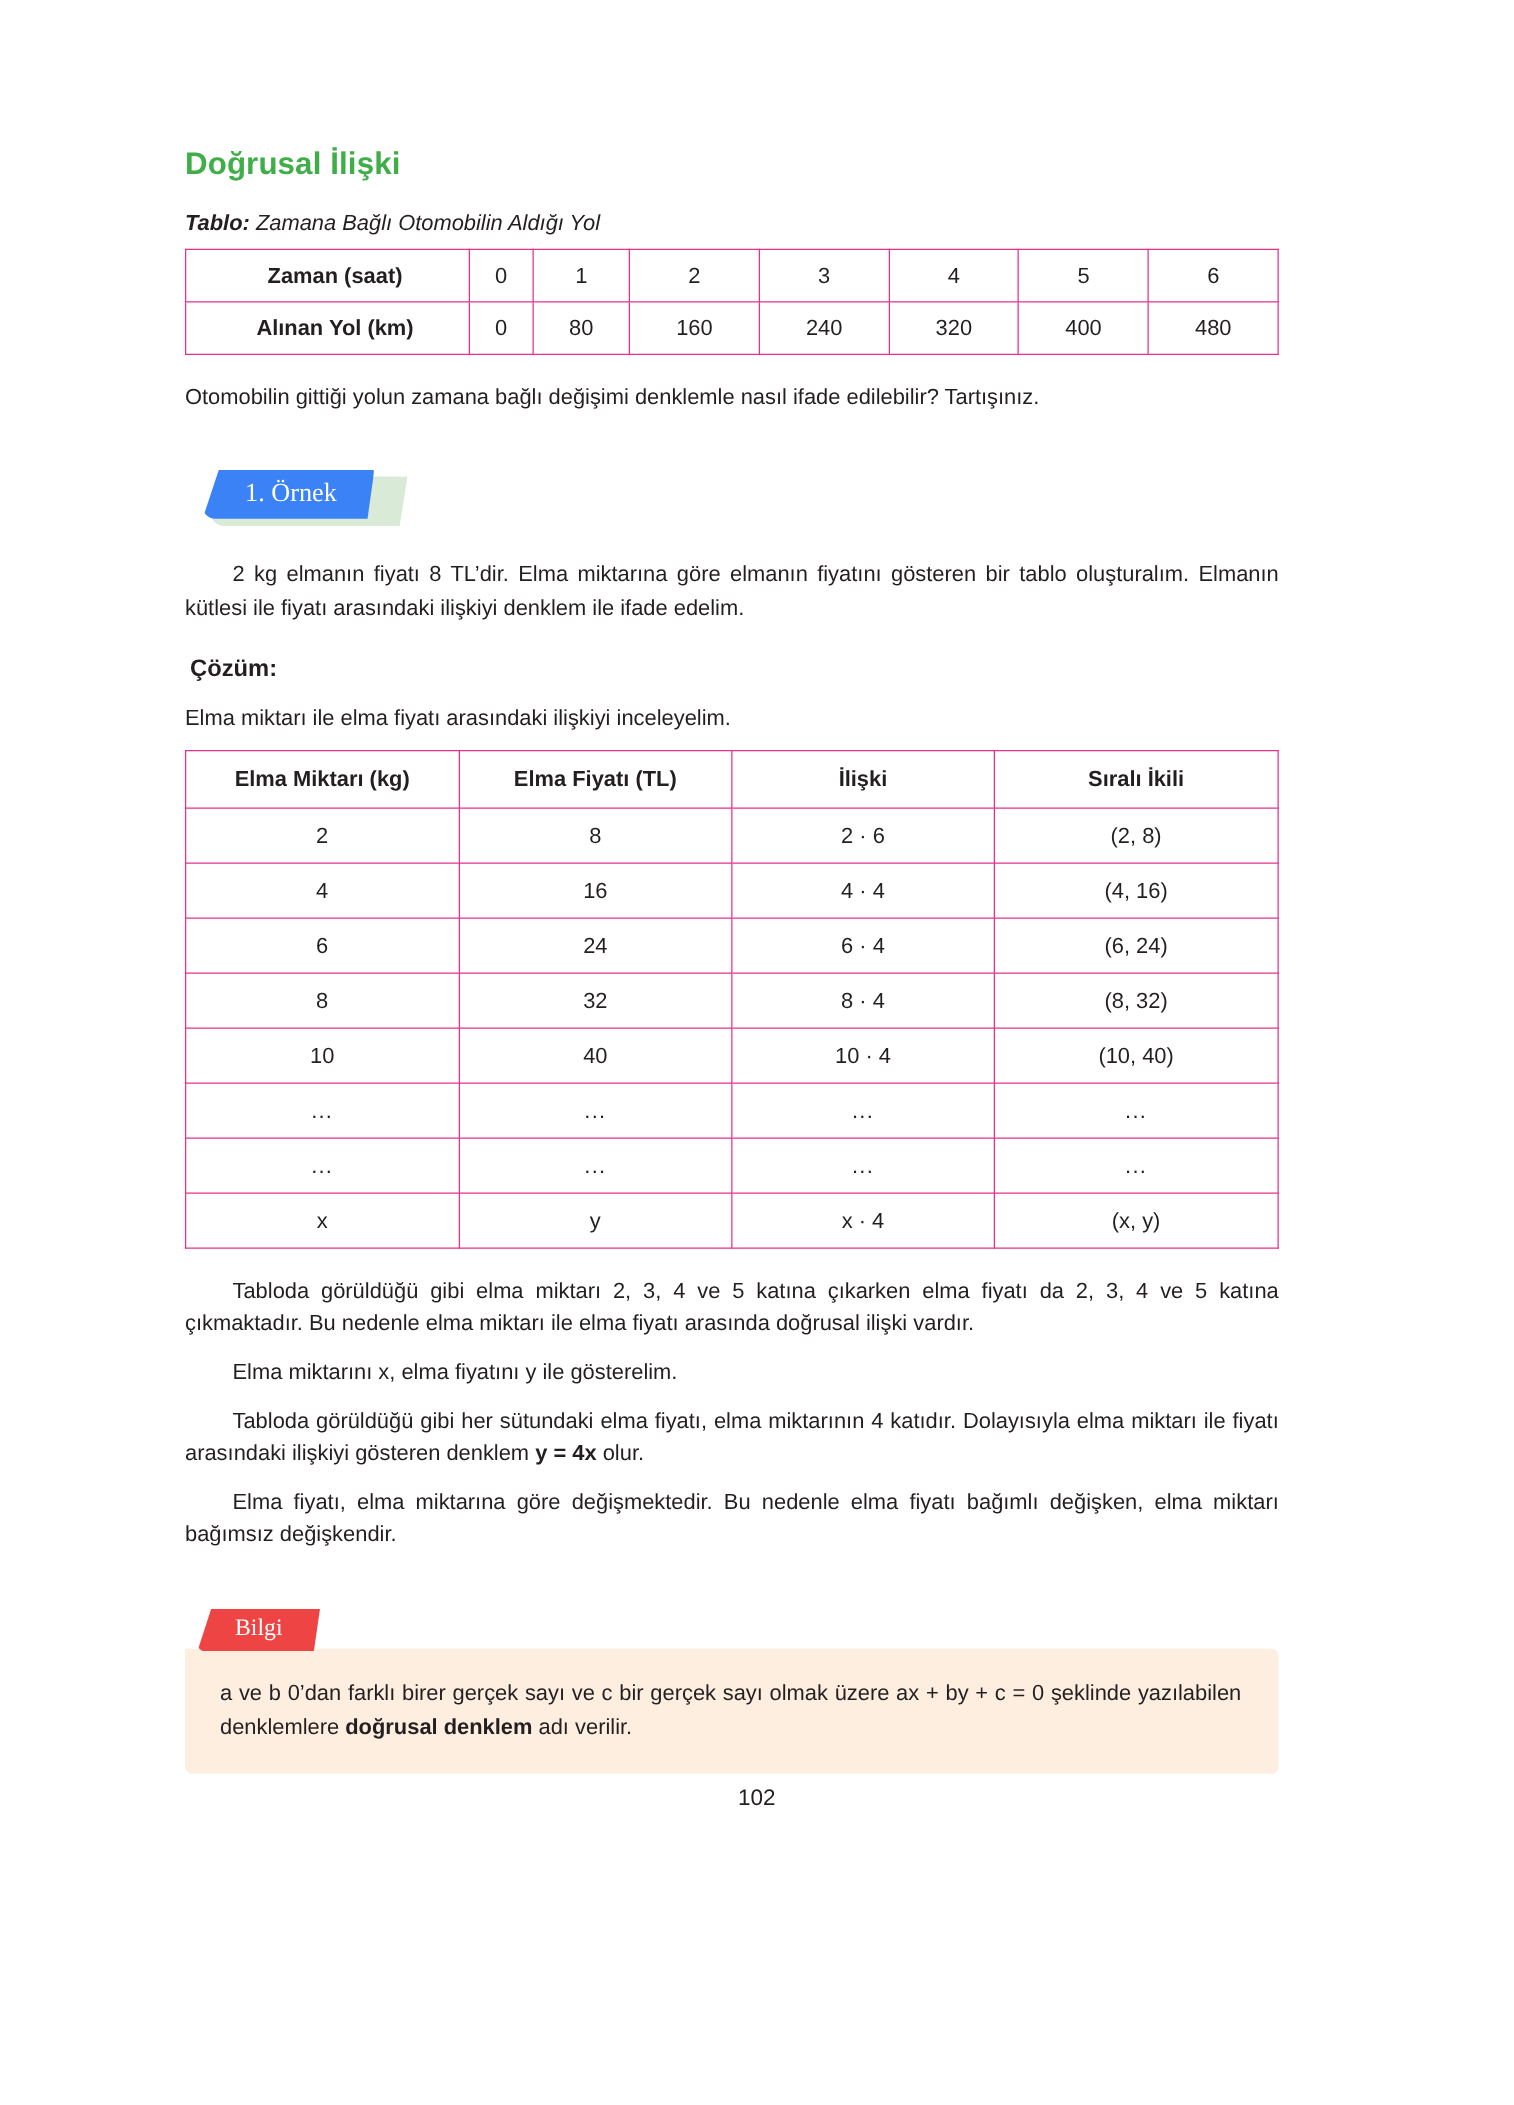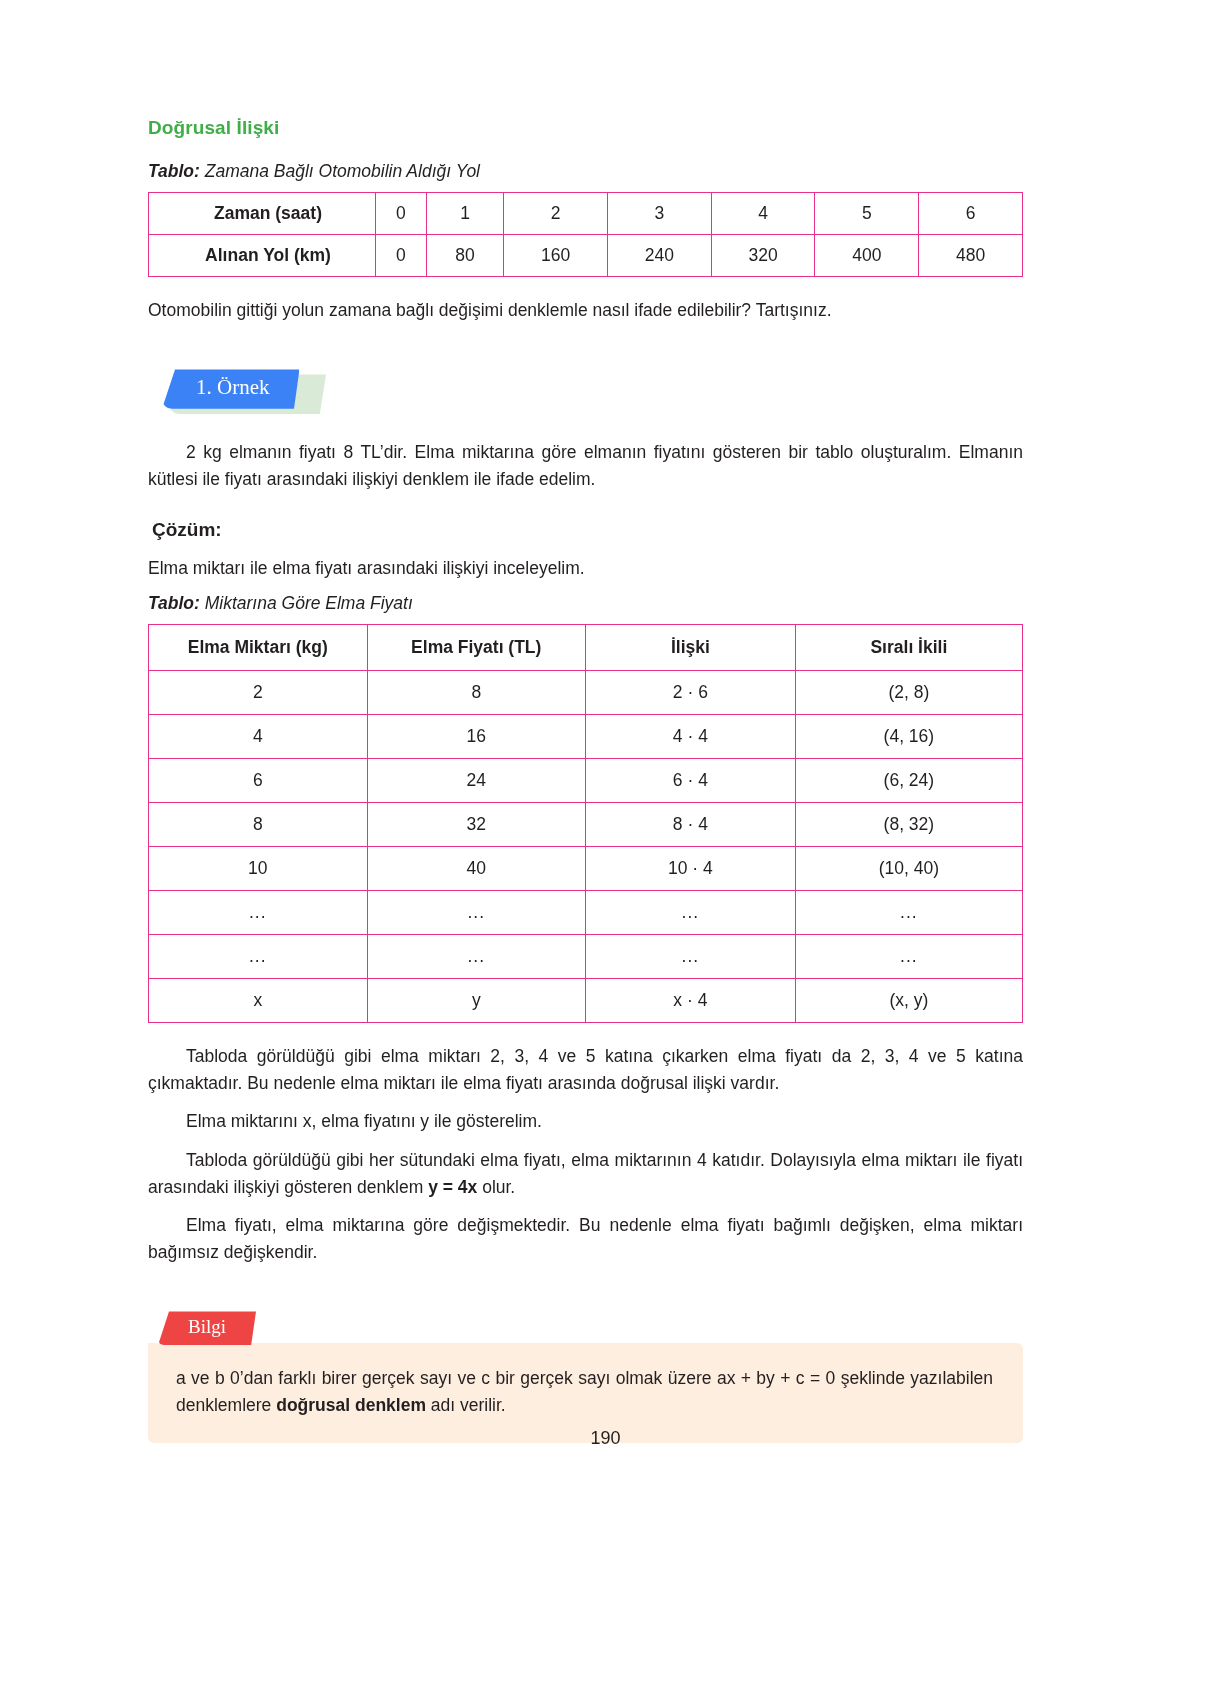--- a/index.html
+++ b/index.html
@@ -24,21 +24,21 @@
   .content {
     position: absolute;
     left: 148px;
     top: 118px;
     width: 875px;
   }
 
   
   .section-title {
     color: #3fae49;
-    font-size: 19px;
+    font-size: 25px;
     font-weight: bold;
     letter-spacing: 0.1px;
     margin: 0 0 22px 0;
     line-height: 1.1;
   }
 
   
   .para {
     font-size: 17.5px;
     line-height: 1.52;
@@ -222,21 +222,20 @@
       <span class="ornek-shadow"></span>
       <span class="ornek-badge">1. Örnek</span>
     </div>
 
     <p class="para indent">2 kg elmanın fiyatı 8 TL’dir. Elma miktarına göre elmanın fiyatını gösteren bir tablo oluşturalım. Elmanın kütlesi ile fiyatı arasındaki ilişkiyi denklem ile ifade edelim.</p>
 
     <p class="cozum">Çözüm:</p>
 
     <p class="para nojust">Elma miktarı ile elma fiyatı arasındaki ilişkiyi inceleyelim.</p>
 
-    <p class="tablo-caption"><b>Tablo:</b><span> Miktarına Göre Elma Fiyatı</span></p>
 
     <table class="data" id="table-elma">
       <thead>
         <tr>
           <th class="col1">Elma Miktarı (kg)</th>
           <th class="col2">Elma Fiyatı (TL)</th>
           <th class="col3">İlişki</th>
           <th class="col4">Sıralı İkili</th>
         </tr>
       </thead>
@@ -302,14 +301,14 @@
 
     <div class="bilgi-wrap">
       <span class="bilgi-tab">Bilgi</span>
       <div class="bilgi-body">
         <span class="ind">a ve b 0’dan farklı birer gerçek sayı ve c bir gerçek sayı olmak üzere ax + by + c = 0 şeklinde yazılabilen denklemlere </span><b>doğrusal denklem</b><span> adı verilir.</span>
       </div>
     </div>
 
   </div>
 
-  <div class="page-number">190</div>
+  <div class="page-number">102</div>
 </div>
 
 </body></html>

